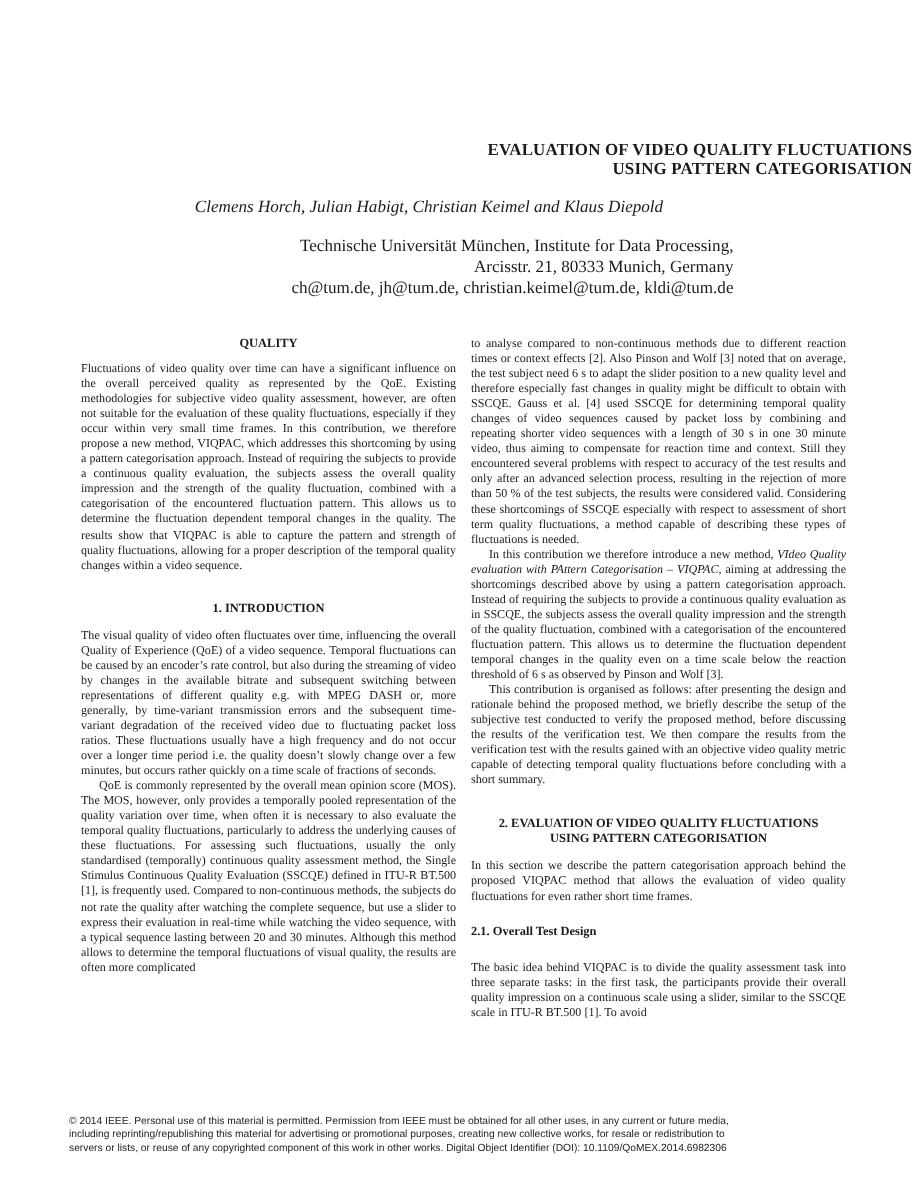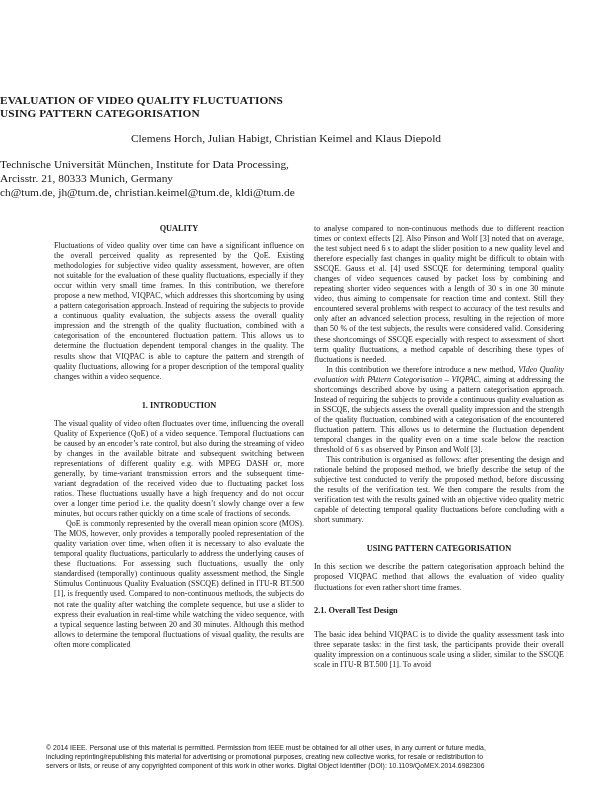--- a/index.html
+++ b/index.html
@@ -1,22 +1,22 @@
 <!DOCTYPE html>
 <html><head>
 <meta charset="utf-8">
 <style>
   html, body { margin: 0; padding: 0; background: #ffffff; }
   body { width: 612px; height: 792px; position: relative; overflow: hidden;
          font-family: "Liberation Serif", serif; color: #1a1a1a; }
-  .title { position: absolute; left: 0; width: 608px; top: 94px; text-align: left;
+  .title { position: absolute; left: 0; width: 608px; top: 94px; text-align: right;
            font-weight: bold; font-size: 11.3px; line-height: 13px; letter-spacing: 0.1px; }
   .authors { position: absolute; left: 0; width: 572px; top: 132px; text-align: center;
-             font-size: 11.4px; line-height: 13px; }
-  .affil { position: absolute; left: 0; width: 489px; top: 157px; text-align: left;
+             font-style: italic; font-size: 11.4px; line-height: 13px; }
+  .affil { position: absolute; left: 0; width: 489px; top: 157px; text-align: right;
            font-size: 11.4px; line-height: 14px; }
   .col { position: absolute; width: 250px; font-size: 8.05px; line-height: 10.05px;
          text-align: justify; }
   .col-left { left: 54px; top: 224px; }
   .col-right { left: 314px; top: 224px; }
   .col p { margin: 0; }
   .indent { text-indent: 12px; }
   .sec-h { text-align: center; font-weight: bold; font-size: 8.3px; line-height: 10px; }
   .sub-h { font-weight: bold; font-size: 8.3px; line-height: 10px; }
   .it { font-style: italic; }
@@ -46,20 +46,21 @@
   <p class="sec-h" style="margin-top:19px; margin-bottom:8px;">1. INTRODUCTION</p>
   <p>The visual quality of video often fluctuates over time, influencing the overall Quality of Experience (QoE) of a video sequence. Temporal fluctuations can be caused by an encoder’s rate control, but also during the streaming of video by changes in the available bitrate and subsequent switching between representations of different quality e.g. with MPEG DASH or, more generally, by time-variant transmission errors and the subsequent time-variant degradation of the received video due to fluctuating packet loss ratios. These fluctuations usually have a high frequency and do not occur over a longer time period i.e. the quality doesn’t slowly change over a few minutes, but occurs rather quickly on a time scale of fractions of seconds.</p>
   <p class="indent">QoE is commonly represented by the overall mean opinion score (MOS). The MOS, however, only provides a temporally pooled representation of the quality variation over time, when often it is necessary to also evaluate the temporal quality fluctuations, particularly to address the underlying causes of these fluctuations. For assessing such fluctuations, usually the only standardised (temporally) continuous quality assessment method, the Single Stimulus Continuous Quality Evaluation (SSCQE) defined in ITU-R BT.500 [1], is frequently used. Compared to non-continuous methods, the subjects do not rate the quality after watching the complete sequence, but use a slider to express their evaluation in real-time while watching the video sequence, with a typical sequence lasting between 20 and 30 minutes. Although this method allows to determine the temporal fluctuations of visual quality, the results are often more complicated</p>
 </div>
 
 <div class="col col-right">
   <p>to analyse compared to non-continuous methods due to different reaction times or context effects [2]. Also Pinson and Wolf [3] noted that on average, the test subject need 6 s to adapt the slider position to a new quality level and therefore especially fast changes in quality might be difficult to obtain with SSCQE. Gauss et al. [4] used SSCQE for determining temporal quality changes of video sequences caused by packet loss by combining and repeating shorter video sequences with a length of 30 s in one 30 minute video, thus aiming to compensate for reaction time and context. Still they encountered several problems with respect to accuracy of the test results and only after an advanced selection process, resulting in the rejection of more than 50 % of the test subjects, the results were considered valid. Considering these shortcomings of SSCQE especially with respect to assessment of short term quality fluctuations, a method capable of describing these types of fluctuations is needed.</p>
   <p class="indent"><span>In this contribution we therefore introduce a new method, </span><span class="it">VIdeo Quality evaluation with PAttern Categorisation – VIQPAC</span><span>, aiming at addressing the shortcomings described above by using a pattern categorisation approach. Instead of requiring the subjects to provide a continuous quality evaluation as in SSCQE, the subjects assess the overall quality impression and the strength of the quality fluctuation, combined with a categorisation of the encountered fluctuation pattern. This allows us to determine the fluctuation dependent temporal changes in the quality even on a time scale below the reaction threshold of 6 s as observed by Pinson and Wolf [3].</span></p>
   <p class="indent">This contribution is organised as follows: after presenting the design and rationale behind the proposed method, we briefly describe the setup of the subjective test conducted to verify the proposed method, before discussing the results of the verification test. We then compare the results from the verification test with the results gained with an objective video quality metric capable of detecting temporal quality fluctuations before concluding with a short summary.</p>
   <div class="sec-h" style="margin-top:19px; margin-bottom:8px;">
+    <div>2. EVALUATION OF VIDEO QUALITY FLUCTUATIONS</div>
     <div>USING PATTERN CATEGORISATION</div>
   </div>
   <p>In this section we describe the pattern categorisation approach behind the proposed VIQPAC method that allows the evaluation of video quality fluctuations for even rather short time frames.</p>
   <p class="sub-h" style="margin-top:13px; margin-bottom:14px;">2.1. Overall Test Design</p>
   <p>The basic idea behind VIQPAC is to divide the quality assessment task into three separate tasks: in the first task, the participants provide their overall quality impression on a continuous scale using a slider, similar to the SSCQE scale in ITU-R BT.500 [1]. To avoid</p>
 </div>
 
 <div class="footer">
   <span>© 2014 IEEE. Personal use of this material is permitted. Permission from IEEE must be obtained for all other uses, in any current or future media,</span>
   <span>including reprinting/republishing this material for advertising or promotional purposes, creating new collective works, for resale or redistribution to</span>

